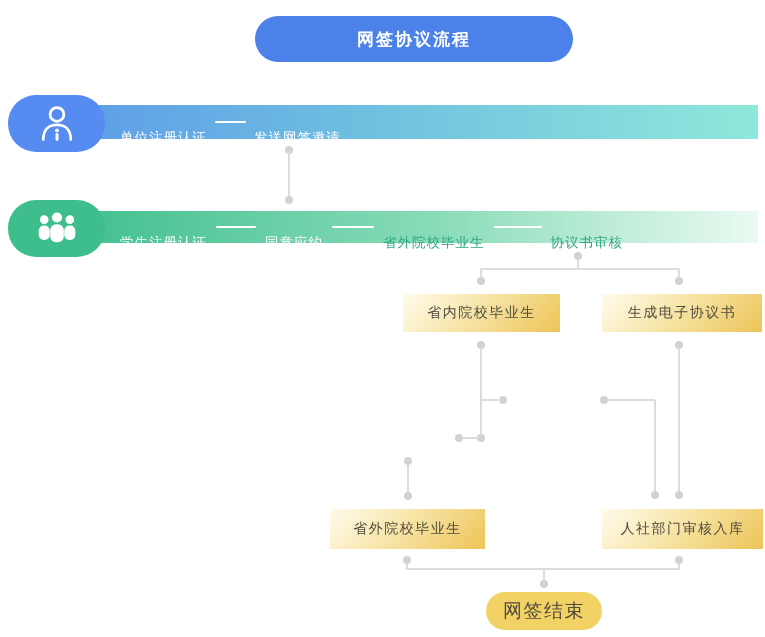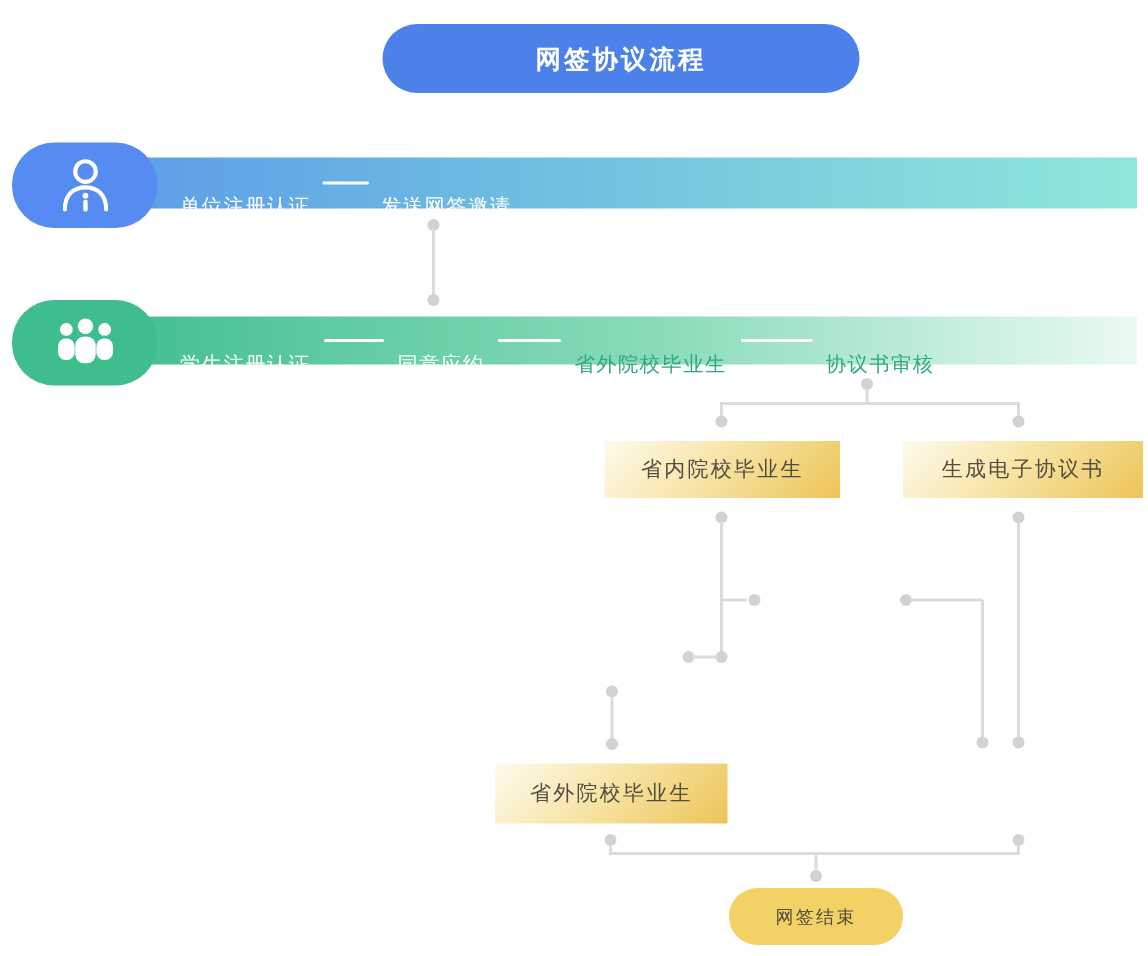--- a/index.html
+++ b/index.html
@@ -38,21 +38,21 @@
   .box-b{left:602px;top:294px;width:160px;height:38px;}
   .box-c{left:330px;top:509px;width:155px;height:40px;}
   .box-d{left:602px;top:509px;width:161px;height:40px;}
 
   
   .flow-pill{position:absolute;height:27px;border-radius:14px;display:flex;align-items:center;justify-content:center;}
   .flow-pill span{font-size:13px;color:#ffffff;letter-spacing:1px;}
   .pill-dispatched{left:512px;top:386px;width:84px;background:#4e8bf0;}
   .pill-undispatched{left:368px;top:425px;width:84px;background:#f8973d;}
   .pill-end{left:486px;top:592px;width:116px;height:38px;border-radius:19px;background:#f2d165;}
-  .pill-end span{color:#514d3f;font-size:12px;letter-spacing:1.5px;text-align:right;}
+  .pill-end span{color:#514d3f;font-size:19px;letter-spacing:1.5px;text-align:right;}
 
   
   .line{position:absolute;background:#dcdcdc;}
   .dot{position:absolute;width:8px;height:8px;border-radius:50%;background:#d2d2d2;}
 </style>
 </head>
 <body>
 
 <div class="canvas">
 
@@ -130,20 +130,23 @@
 
   <div class="dot" style="left:455px;top:434px;"></div>
   <div class="line" style="left:462px;top:437px;width:17px;height:2px;"></div>
   <div class="dot" style="left:404px;top:457px;"></div>
   <div class="line" style="left:407px;top:464px;width:2px;height:29px;"></div>
   <div class="dot" style="left:404px;top:492px;"></div>
 
   <div class="gold-box box-c">
     <span>省外院校毕业生</span>
   </div>
+  <div class="gold-box box-d">
+    <span>人社部门审核入库</span>
+  </div>
 
   <div class="dot" style="left:403px;top:556px;"></div>
   <div class="line" style="left:406px;top:563px;width:2px;height:6px;"></div>
   <div class="dot" style="left:675px;top:556px;"></div>
   <div class="line" style="left:678px;top:563px;width:2px;height:6px;"></div>
   <div class="line" style="left:406px;top:568px;width:274px;height:2px;"></div>
   <div class="line" style="left:543px;top:570px;width:2px;height:10px;"></div>
   <div class="dot" style="left:540px;top:580px;"></div>
 
   <div class="flow-pill pill-end">

